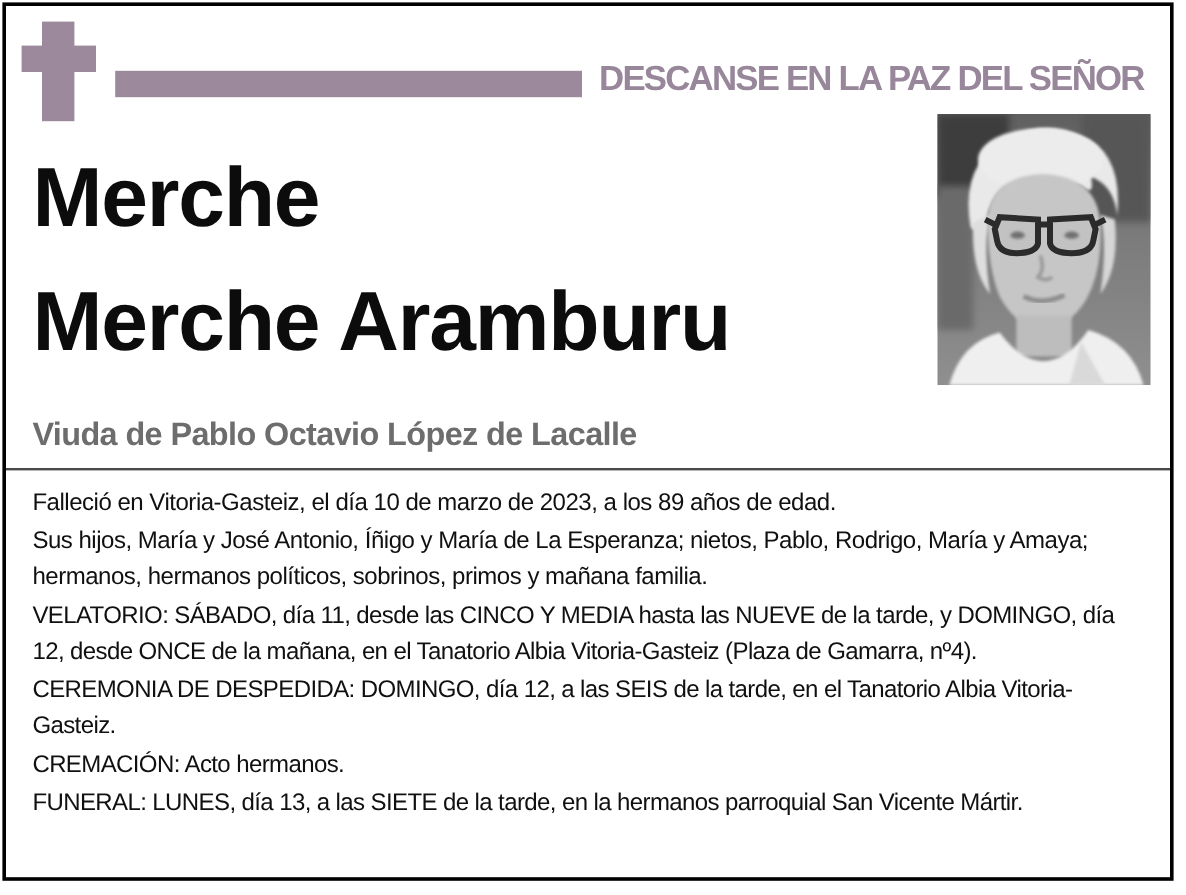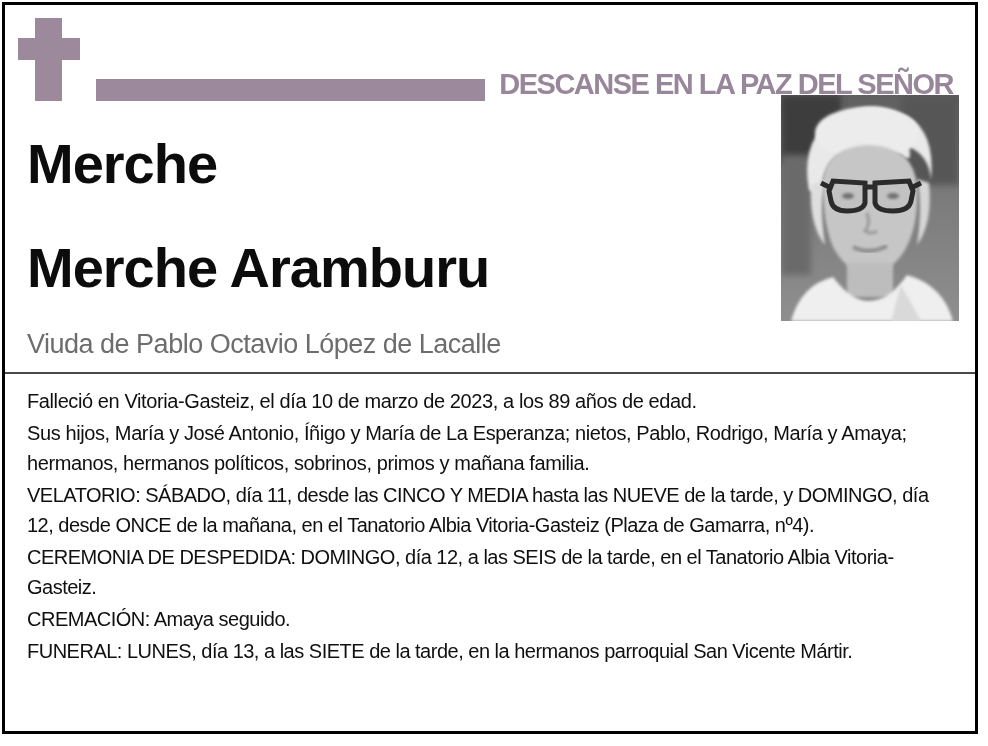--- a/index.html
+++ b/index.html
@@ -13,47 +13,47 @@
   .frame {
     position: absolute;
     left: 2px; top: 2px;
     width: 970px; height: 726px;
     border: 3px solid #000000;
     background: #ffffff;
     overflow: hidden;
   }
 
   
-  .header { display: flex; align-items: flex-end; height: 96px; }
+  .header { display: flex; align-items: center; height: 96px; }
   .cross { position: relative; flex: none; margin: 13px 0 0 13px; width: 62px; height: 83px; }
   .cross .v { position: absolute; left: 17px; top: 0; width: 27px; height: 83px; background: #9c8a9c; }
   .cross .h { position: absolute; left: 0; top: 20px; width: 62px; height: 22px; background: #9c8a9c; }
   .rule { flex: 1 1 auto; height: 22px; margin: 33px 14px 0 16px; background: #9c8a9c; }
   .motto {
     flex: none;
     margin: 27px 22px 0 0;
     font-size: 29px; font-weight: bold;
     letter-spacing: -1.5px;
     color: #98869a;
     white-space: nowrap;
   }
 
   
   .name-block { margin: 11px 0 0 22px; }
   .name-line {
     font-weight: bold;
-    font-size: 56px;
+    font-size: 70px;
     line-height: 104px;
     letter-spacing: -1px;
     color: #0c0c0c;
     white-space: nowrap;
   }
   .relation {
-    margin: 6px 0 0 22px;
-    font-size: 27px; font-weight: normal;
+    margin: 24px 0 0 22px;
+    font-size: 27px; font-weight: bold;
     line-height: 36px;
     letter-spacing: -0.5px;
     color: #6d6d6d;
   }
 
   .separator {
     margin: 10px 0 0 0;
     height: 0;
     border: 0;
     border-top: 2px solid #4a4a4a;
@@ -100,21 +100,21 @@
 
   <div class="relation">Viuda de Pablo Octavio López de Lacalle</div>
 
   <hr class="separator">
 
   <div class="notice">
     <p>Falleció en Vitoria-Gasteiz, el día 10 de marzo de 2023, a los 89 años de edad.</p>
     <p>Sus hijos, María y José Antonio, Íñigo y María de La Esperanza; nietos, Pablo, Rodrigo, María y Amaya; hermanos, hermanos políticos, sobrinos, primos y mañana familia.</p>
     <p class="bold">VELATORIO: SÁBADO, día 11, desde las CINCO Y MEDIA hasta las NUEVE de la tarde, y DOMINGO, día 12, desde ONCE de la mañana, en el Tanatorio Albia Vitoria-Gasteiz (Plaza de Gamarra, nº4).</p>
     <p class="bold">CEREMONIA DE DESPEDIDA: DOMINGO, día 12, a las SEIS de la tarde, en el Tanatorio Albia Vitoria-Gasteiz.</p>
-    <p class="bold">CREMACIÓN: Amaya seguido.</p>
+    <p class="bold">CREMACIÓN: Acto hermanos.</p>
     <p class="bold">FUNERAL: LUNES, día 13, a las SIETE de la tarde, en la hermanos parroquial San Vicente Mártir.</p>
   </div>
 
   <div class="photo">
     <svg width="178" height="226" viewBox="0 0 178 226" xmlns="http://www.w3.org/2000/svg">
       <defs>
         <linearGradient id="bg" x1="0" y1="0" x2="0" y2="1">
           <stop offset="0" stop-color="#5f5f5f"></stop>
           <stop offset="0.45" stop-color="#7b7b7b"></stop>
           <stop offset="1" stop-color="#8f8f8f"></stop>

